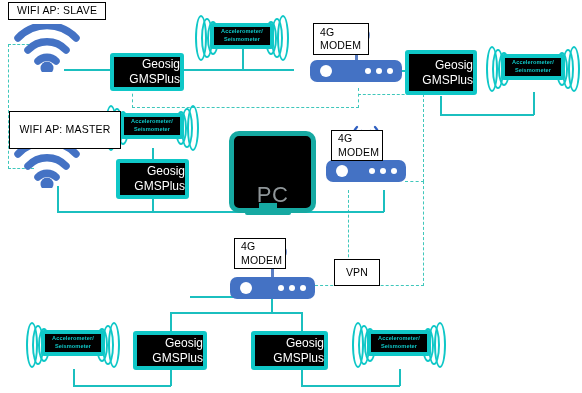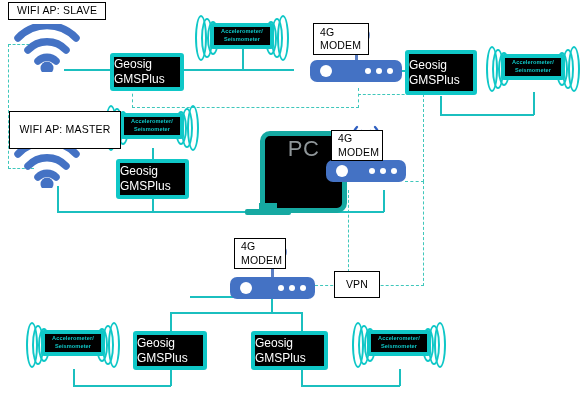--- a/index.html
+++ b/index.html
@@ -13,21 +13,21 @@
   .labelbox{
     border:1.6px solid #000000;background:#ffffff;color:#000000;
     display:flex;align-items:center;justify-content:center;
     font-size:10.5px;line-height:1.25;text-align:center;z-index:30;
     letter-spacing:.2px;
   }
 
   
   .gms{
     background:#000000;border:4px solid #0fc7c7;border-radius:3px;
-    color:#ffffff;display:flex;flex-direction:column;align-items:flex-start;
+    color:#ffffff;display:flex;flex-direction:column;align-items:flex-end;
     justify-content:center;font-size:12px;line-height:1.25;z-index:20;
   }
   .gms span{display:block;}
 
   
   .accwrap{z-index:20;}
   .acc{
     position:absolute;left:14px;top:0;right:14px;bottom:0;
     background:#000000;border:4px solid #0fc7c7;border-radius:3px;
     color:#0fc7c7;display:flex;flex-direction:column;align-items:center;
@@ -41,22 +41,22 @@
   .accwrap .wv.l3{left:-1px;height:42px;margin-top:-21px;}
   .accwrap .wv.r1{right:11px;height:30px;margin-top:-15px;}
   .accwrap .wv.r2{right:5px;height:36px;margin-top:-18px;}
   .accwrap .wv.r3{right:-1px;height:42px;margin-top:-21px;}
 
   
   .pc{z-index:20;}
   .pc .screen{
     position:absolute;left:0;top:0;width:100%;height:72px;
     background:#000000;border:5px solid #16a9a2;border-radius:10px;
-    display:flex;align-items:flex-start;justify-content:center;
-    color:#8f9699;font-size:22px;letter-spacing:.5px;margin-left:31px;
+    display:flex;align-items:flex-end;justify-content:center;
+    color:#8f9699;font-size:22px;letter-spacing:.5px;
   }
   .pc .neck{position:absolute;left:50%;margin-left:-9px;top:72px;width:18px;height:7px;background:#16a9a2;}
   .pc .base{position:absolute;left:50%;margin-left:-23px;top:78px;width:46px;height:6px;background:#16a9a2;border-radius:2px;}
 
   
   .router{z-index:20;}
   .router .body{
     position:absolute;left:0;bottom:0;width:100%;height:22px;
     background:#4472c4;border-radius:7px;
   }
@@ -291,21 +291,21 @@
           <i></i>
           <i></i>
         </div>
     </div>
   </div>
   <div class="labelbox abs" style="left:234px;top:238px;width:52px;height:31px;flex-direction:column;align-items:flex-start;padding-left:6px;">
     <span>4G</span>
     <span>MODEM</span>
   </div>
 
-  <div class="labelbox abs" style="left:334px;top:259px;width:46px;height:27px;margin-top:12px;">VPN</div>
+  <div class="labelbox abs" style="left:334px;top:259px;width:46px;height:27px;">VPN</div>
 
   <div class="accwrap abs" style="left:27px;top:330px;width:92px;height:26px;">
     <div class="wv l1"></div>
       <div class="wv l2"></div>
       <div class="wv l3"></div>
     <div class="wv r1"></div>
       <div class="wv r2"></div>
       <div class="wv r3"></div>
     <div class="acc">
       <span>Accelerometer/</span>

